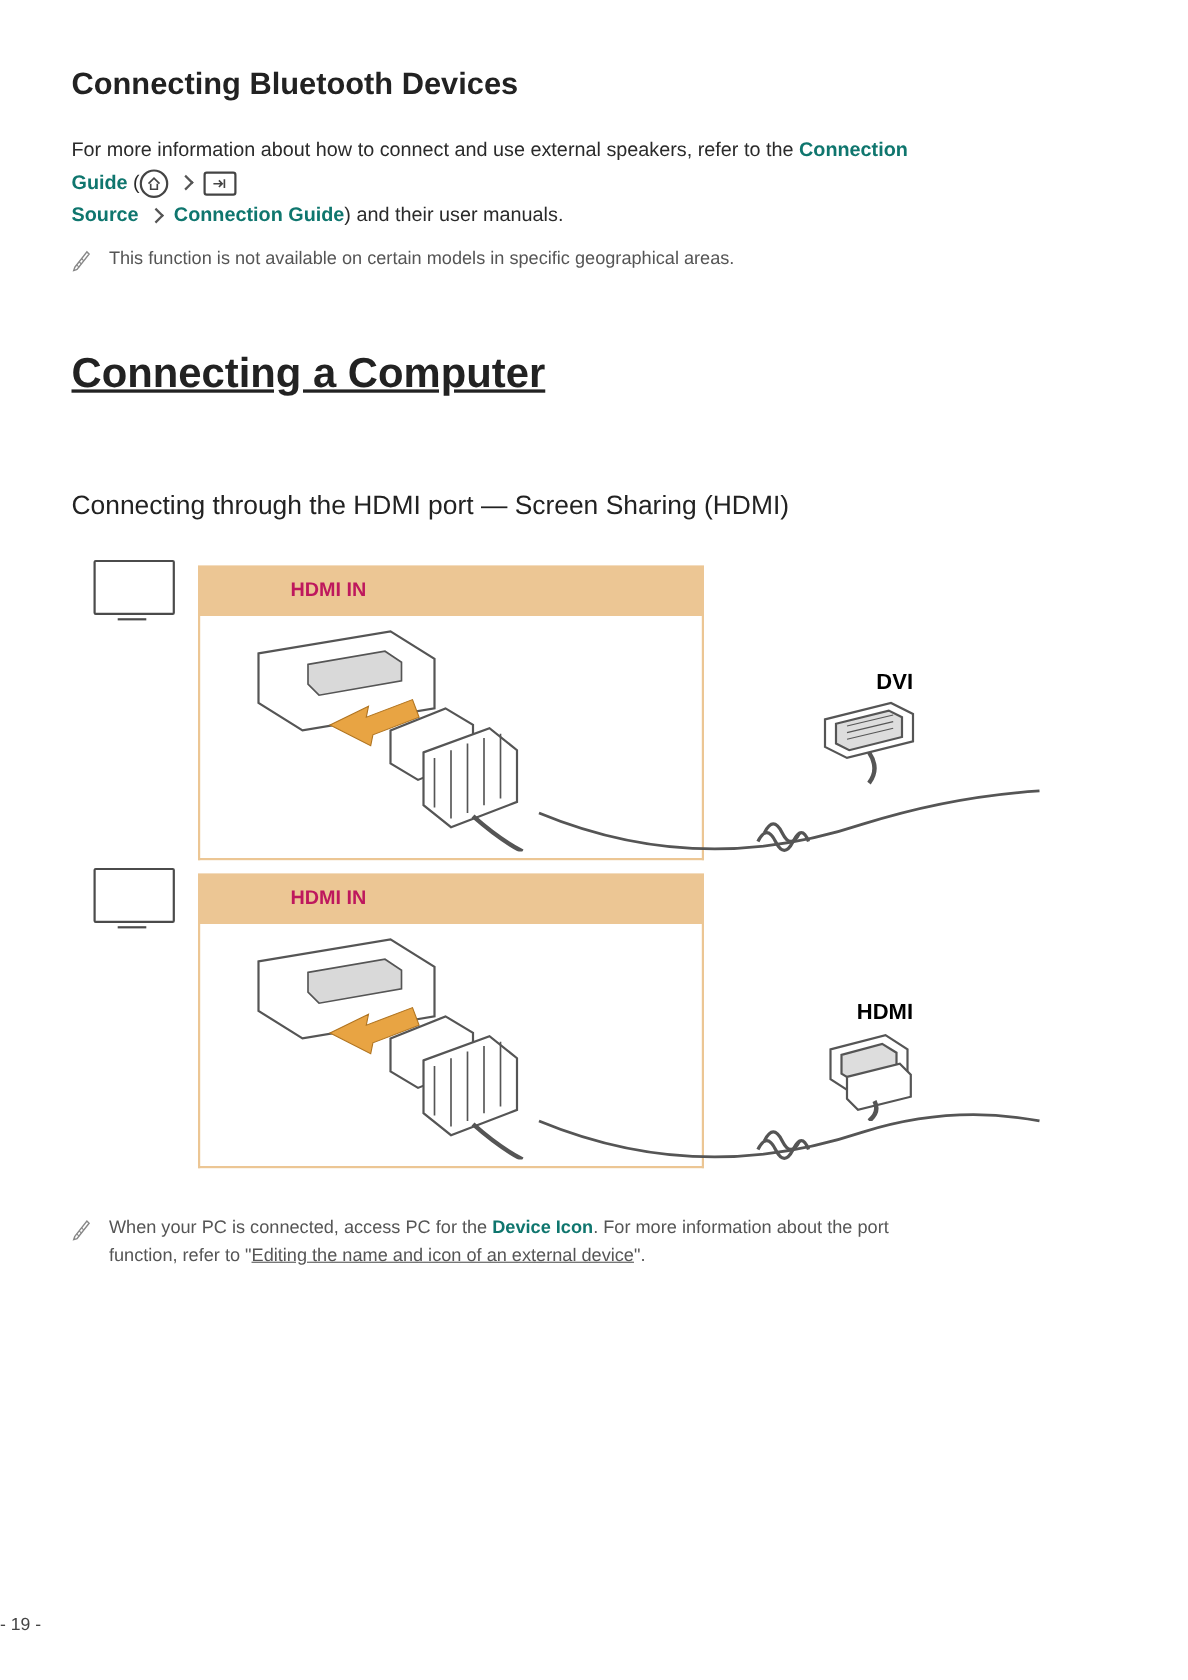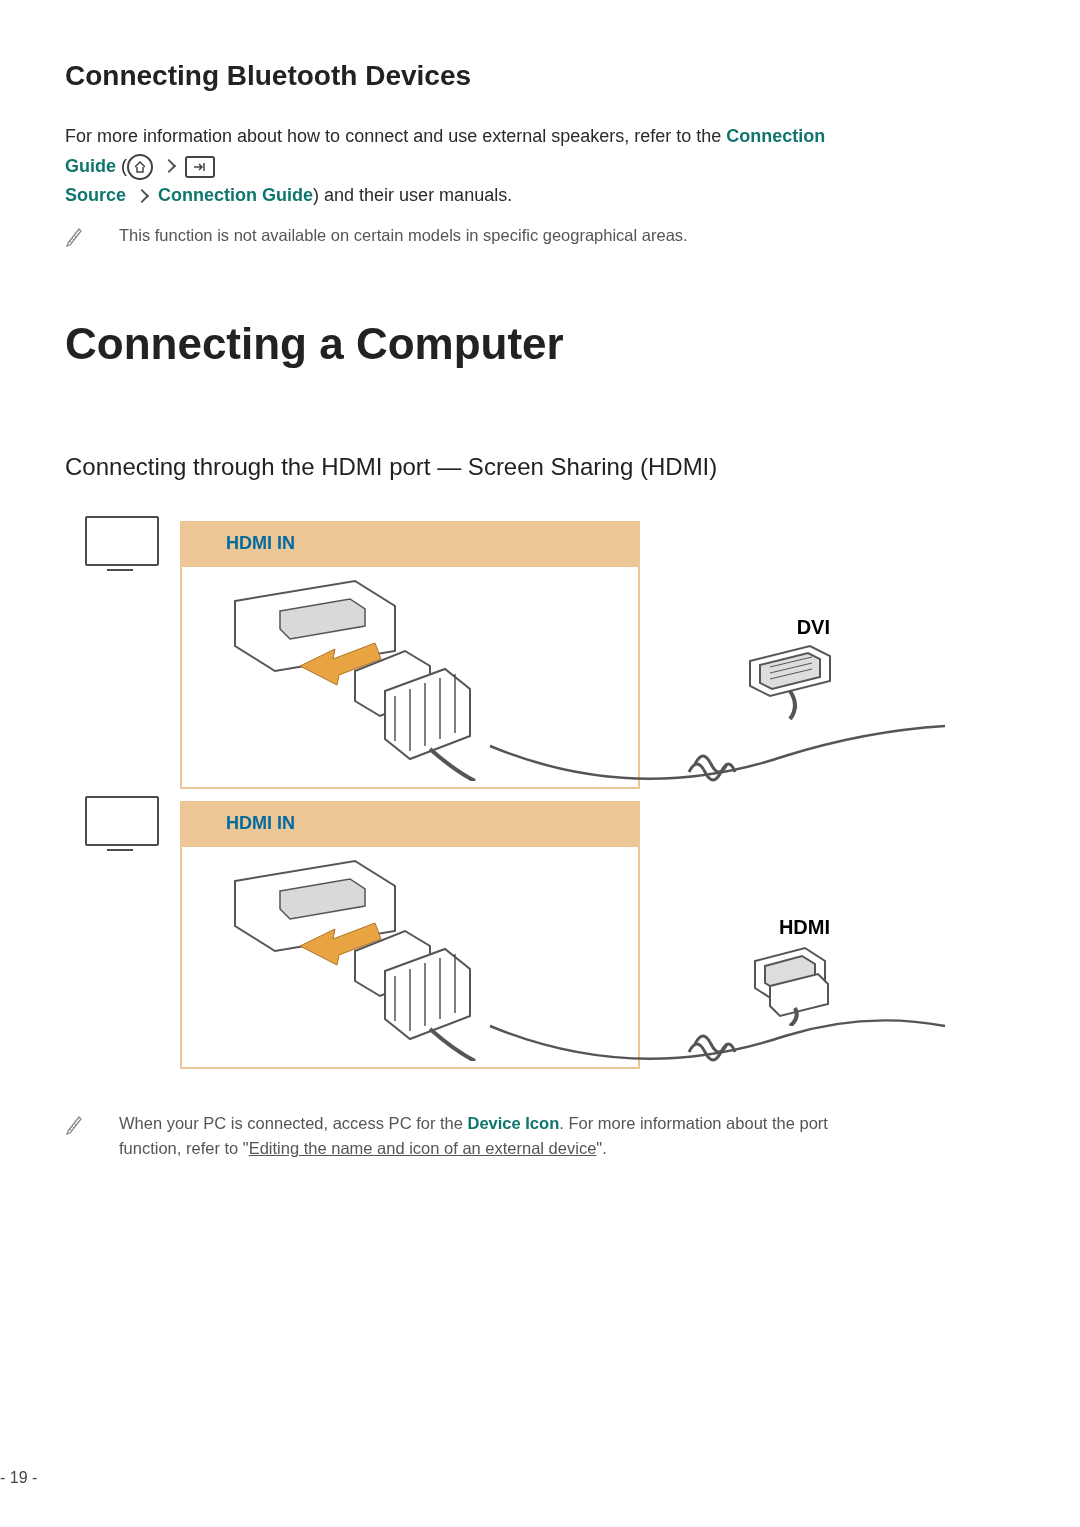--- a/index.html
+++ b/index.html
@@ -16,24 +16,25 @@
     padding: 60px 65px 40px 65px;
     position: relative;
   }
   .h2 {
     font-size: 28px;
     font-weight: bold;
     margin: 0 0 30px 0;
     color: #222;
   }
   .h1 {
-    font-size: 44px;
+    font-size: 38px;
     font-weight: bold;
     margin: 70px 0 25px 0;
     color: #222;
+    text-decoration: underline;
   }
   .h3 {
     font-size: 24px;
     font-weight: normal;
     margin: 84px 0 35px 0;
     color: #222;
   }
   .p {
     font-size: 18px;
     line-height: 1.65;
@@ -68,21 +69,21 @@
   .src-rect {
     width: 26px; height: 18px;
     border: 2px solid #444;
     border-radius: 3px;
     display: inline-flex; align-items: center; justify-content: center;
   }
   .src-rect svg { width: 14px; height: 12px; }
   .note-row {
     display: flex;
     align-items: flex-start;
-    gap: 36px;
+    gap: 16px;
     margin-top: 12px;
     font-size: 16.5px;
     color: #555;
     line-height: 1.55;
   }
   .note-icon {
     flex: none;
     width: 18px;
     height: 22px;
     margin-top: 2px;
@@ -106,25 +107,25 @@
     left: 42px; top: 48px;
     width: 26px; height: 5px;
     border-bottom: 2.5px solid #4b4b4b;
   }
   .port-label {
     position: absolute;
     left: 115px; top: 5px;
     width: 460px; height: 46px;
     background: #ecc694;
     display: flex; align-items: center;
-    padding-left: 46px;
+    padding-left: 84px;
     box-sizing: border-box;
     font-weight: bold;
     font-size: 18px;
-    color: #0369a1;
+    color: #be185d;
   }
   .port-box {
     position: absolute;
     left: 115px; top: 51px;
     width: 460px; height: 222px;
     border: 2.5px solid #ecc694;
     border-top: none;
     box-sizing: border-box;
   }
   .port-svg {

